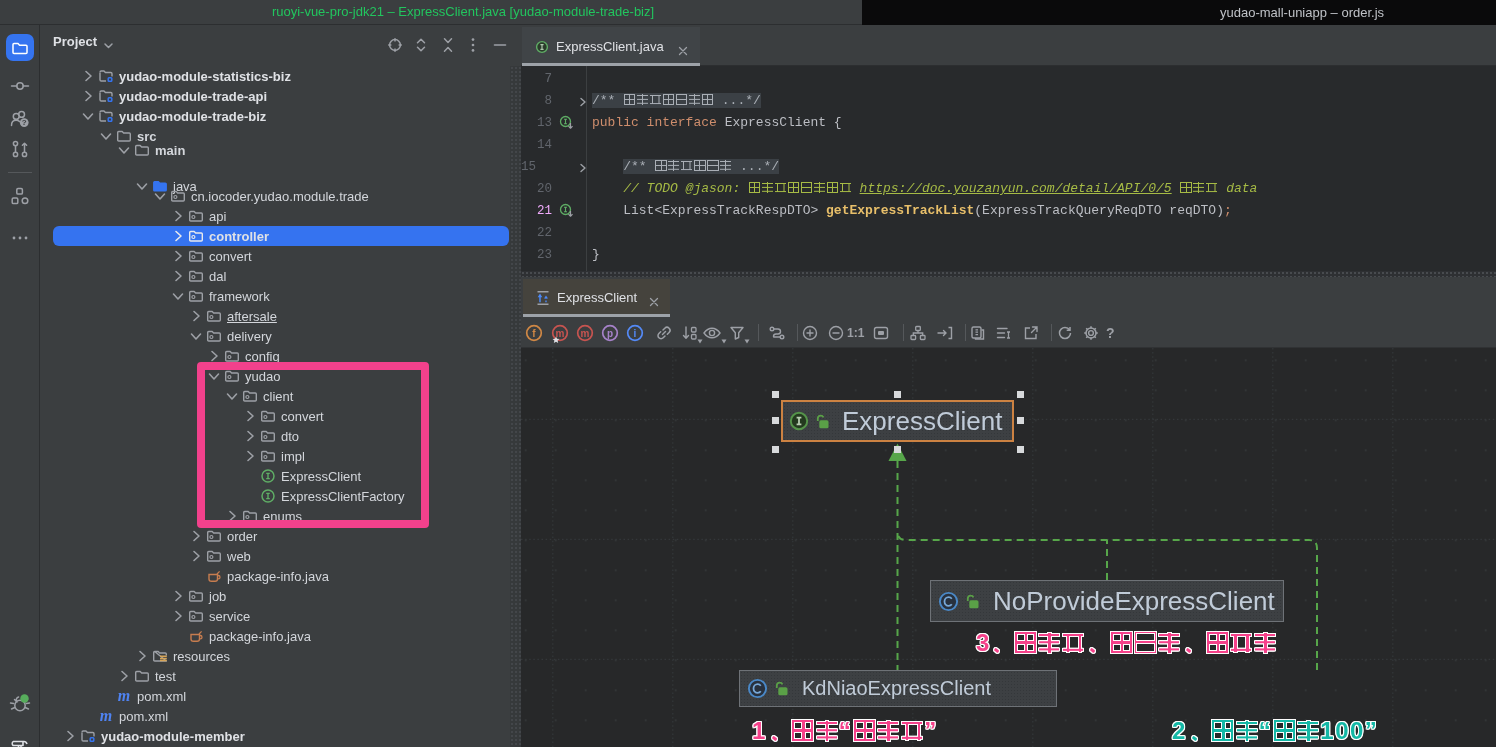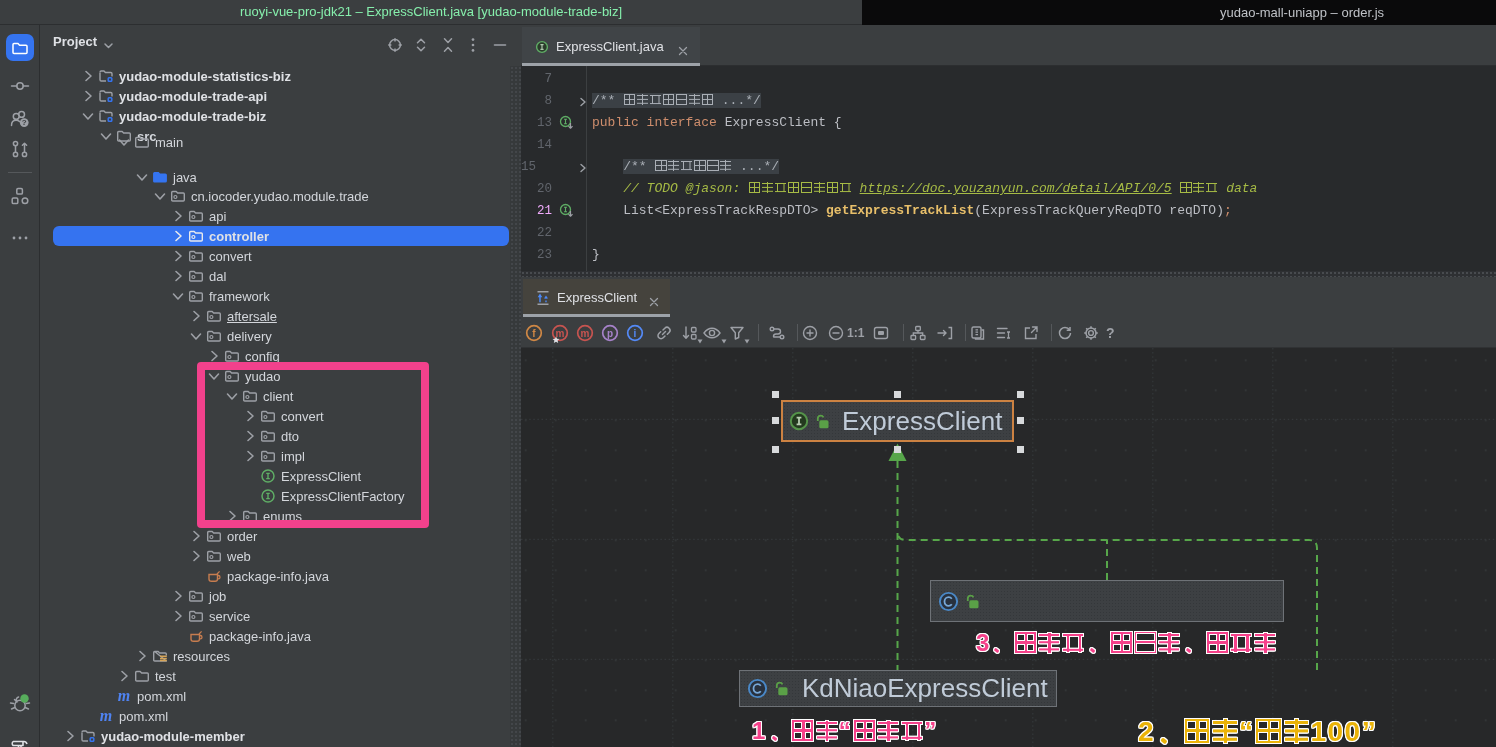--- a/index.html
+++ b/index.html
@@ -1,16 +1,16 @@
 <!DOCTYPE html>
 <html><head><meta charset="utf-8"><style>html,body{margin:0;padding:0;background:#1e1f22;}
 body{width:1496px;height:747px;position:relative;overflow:hidden;font-family:"Liberation Sans",sans-serif;-webkit-font-smoothing:antialiased;}
 .abs{position:absolute;}
 #titlebar{left:0;top:0;width:862px;height:25px;background:#3b3e40;border-bottom:1px solid #2c2e30;box-sizing:border-box;}
-#titlebar .t{width:100%;text-align:center;line-height:24px;font-size:13px;color:#86efac;}
+#titlebar .t{width:100%;text-align:center;line-height:24px;font-size:13px;color:#22c55e;padding-left:32px;}
 #titlebar2{left:862px;top:0;width:634px;height:25px;background:#0a0a0b;}
 #titlebar2 .t{position:absolute;left:358px;top:0;line-height:25px;font-size:13px;color:#bfc2c7;}
 #stripe{left:0;top:25px;width:40px;height:722px;background:#3b3e40;border-right:1px solid #2c2e30;box-sizing:border-box;}
 #panel{left:40px;top:25px;width:481px;height:722px;background:#3b3e40;overflow:hidden;}
 #editor{left:521px;top:25px;width:975px;height:252px;background:#3b3e40;}
 #bottom{left:521px;top:277px;width:975px;height:470px;background:#3b3e40;}
 .row{position:absolute;height:20px;display:flex;align-items:center;font-size:13px;color:#d3d6db;white-space:nowrap;}
 .row b{font-weight:bold;color:#dfe1e5;}
 .chv{width:16px;height:16px;flex:none;display:flex;align-items:center;justify-content:center;margin-right:2px;}
 .ic{width:16px;height:16px;flex:none;margin-right:5px;display:flex;align-items:center;justify-content:center;}
@@ -139,34 +139,34 @@
           <path d="M3.5 6 L8 11 L12.5 6" fill="none" stroke="#9da0a6" stroke-width="1.6" stroke-linecap="round" stroke-linejoin="round"></path>
         </svg>
       </span>
       <span class="ic">
         <svg width="16" height="16" viewBox="0 0 16 16">
           <path d="M2.7 3.5 L6.2 3.5 L7.6 5 L13.3 5 C13.9 5 14.3 5.4 14.3 6 L14.3 12 C14.3 12.6 13.9 13 13.3 13 L2.7 13 C2.1 13 1.7 12.6 1.7 12 L1.7 4.5 C1.7 3.9 2.1 3.5 2.7 3.5 Z" fill="none" stroke="#9da0a6" stroke-width="1.4" stroke-linejoin="round"></path>
         </svg>
       </span>
       <span class="lbl">src</span>
     </div>
-<div class="row" style="left:76px;top:107px;">
+<div class="row" style="left:76px;top:115px;font-weight:bold;">
       <span class="chv">
         <svg width="16" height="16" viewBox="0 0 16 16">
           <path d="M3.5 6 L8 11 L12.5 6" fill="none" stroke="#9da0a6" stroke-width="1.6" stroke-linecap="round" stroke-linejoin="round"></path>
         </svg>
       </span>
       <span class="ic">
         <svg width="16" height="16" viewBox="0 0 16 16">
           <path d="M2.7 3.5 L6.2 3.5 L7.6 5 L13.3 5 C13.9 5 14.3 5.4 14.3 6 L14.3 12 C14.3 12.6 13.9 13 13.3 13 L2.7 13 C2.1 13 1.7 12.6 1.7 12 L1.7 4.5 C1.7 3.9 2.1 3.5 2.7 3.5 Z" fill="none" stroke="#9da0a6" stroke-width="1.4" stroke-linejoin="round"></path>
         </svg>
       </span>
       <span class="lbl">main</span>
     </div>
-<div class="row" style="left:94px;top:142px;">
+<div class="row" style="left:94px;top:151px;">
       <span class="chv">
         <svg width="16" height="16" viewBox="0 0 16 16">
           <path d="M3.5 6 L8 11 L12.5 6" fill="none" stroke="#9da0a6" stroke-width="1.6" stroke-linecap="round" stroke-linejoin="round"></path>
         </svg>
       </span>
       <span class="ic">
         <svg width="16" height="16" viewBox="0 0 16 16">
           <path d="M2.7 3.5 L6.2 3.5 L7.6 5 L13.3 5 C13.9 5 14.3 5.4 14.3 6 L14.3 12 C14.3 12.6 13.9 13 13.3 13 L2.7 13 C2.1 13 1.7 12.6 1.7 12 L1.7 4.5 C1.7 3.9 2.1 3.5 2.7 3.5 Z" fill="#3574f0" stroke="#3574f0" stroke-width="1.2" stroke-linejoin="round"></path>
         </svg>
       </span>
@@ -848,32 +848,33 @@
             <circle cx="10.5" cy="10.5" r="8.6" fill="#28313e" stroke="#4a88c7" stroke-width="1.9"></circle>
             <path d="M13.8 7.7 C13 6.7 11.9 6.2 10.7 6.2 C8.3 6.2 6.5 8.1 6.5 10.5 C6.5 12.9 8.3 14.8 10.7 14.8 C11.9 14.8 13 14.3 13.8 13.3" fill="none" stroke="#77a8d8" stroke-width="1.8"></path>
           </svg>
         </span>
         <span style="margin-left:6px;display:flex;align-items:center;">
           <svg width="14" height="15" viewBox="0 0 14 15">
             <path d="M2.8 7 L2.8 4.6 C2.8 2.9 4.1 1.7 5.8 1.7 C7 1.7 8 2.3 8.5 3.3" fill="none" stroke="#5aa047" stroke-width="1.8"></path>
             <rect x="4.3" y="6.3" width="9.2" height="8" rx="1.6" fill="#5aa047"></rect>
           </svg>
         </span>
+        <span style="font-size:26px;color:#c0cbd8;margin-left:14px;white-space:nowrap;">NoProvideExpressClient</span>
       </div>
       <div style="position:absolute;left:218px;top:322px;width:318px;height:37px;background-color:#3d4043;background-image:radial-gradient(#34373a .8px,transparent .95px);background-size:3px 3px;border:1.5px solid #6e7277;box-sizing:border-box;display:flex;align-items:center;">
         <span style="margin-left:7px;display:flex;align-items:center;">
           <svg width="21" height="21" viewBox="0 0 21 21">
             <circle cx="10.5" cy="10.5" r="8.6" fill="#28313e" stroke="#4a88c7" stroke-width="1.9"></circle>
             <path d="M13.8 7.7 C13 6.7 11.9 6.2 10.7 6.2 C8.3 6.2 6.5 8.1 6.5 10.5 C6.5 12.9 8.3 14.8 10.7 14.8 C11.9 14.8 13 14.3 13.8 13.3" fill="none" stroke="#77a8d8" stroke-width="1.8"></path>
           </svg>
         </span>
         <span style="margin-left:6px;display:flex;align-items:center;">
           <svg width="14" height="15" viewBox="0 0 14 15">
             <path d="M2.8 7 L2.8 4.6 C2.8 2.9 4.1 1.7 5.8 1.7 C7 1.7 8 2.3 8.5 3.3" fill="none" stroke="#5aa047" stroke-width="1.8"></path>
             <rect x="4.3" y="6.3" width="9.2" height="8" rx="1.6" fill="#5aa047"></rect>
           </svg>
         </span>
-        <span style="font-size:26px;color:#c0cbd8;margin-left:14px;white-space:nowrap;">KdNiaoExpressClient</span>
+        <span style="font-size:20px;color:#c0cbd8;margin-left:14px;white-space:nowrap;">KdNiaoExpressClient</span>
       </div>
       <div class="pinktxt" style="position:absolute;left:455px;top:283px;font-size:24px;line-height:24px;font-weight:bold;color:#f5418a;white-space:nowrap;">3<span class="cj cm"></span><span class="cj ca"></span><span class="cj cb"></span><span class="cj cd"></span><span class="cj cm"></span><span class="cj ca"></span><span class="cj cc"></span><span class="cj cb"></span><span class="cj cm"></span><span class="cj ca"></span><span class="cj cd"></span><span class="cj cb"></span></div>
       <div class="pinktxt" style="position:absolute;left:231px;top:371px;font-size:24px;line-height:24px;font-weight:bold;color:#f5418a;white-space:nowrap;letter-spacing:1.5px;">1<span class="cj cm"></span><span class="cj ca"></span><span class="cj cb"></span>“<span class="cj ca"></span><span class="cj cb"></span><span class="cj cd"></span>”</div>
-      <div class="pinktxt" style="position:absolute;left:617px;top:371px;font-size:28px;line-height:24px;font-weight:bold;color:#eab308;white-space:nowrap;letter-spacing:1.5px;">2<span class="cj cm"></span><span class="cj ca"></span><span class="cj cb"></span>“<span class="cj ca"></span><span class="cj cb"></span>100”</div>
+      <div class="pinktxt" style="position:absolute;left:651px;top:371px;font-size:24px;line-height:24px;font-weight:bold;color:#14b8a6;white-space:nowrap;letter-spacing:1.5px;">2<span class="cj cm"></span><span class="cj ca"></span><span class="cj cb"></span>“<span class="cj ca"></span><span class="cj cb"></span>100”</div>
     </div>
 </div>
 </body></html>

